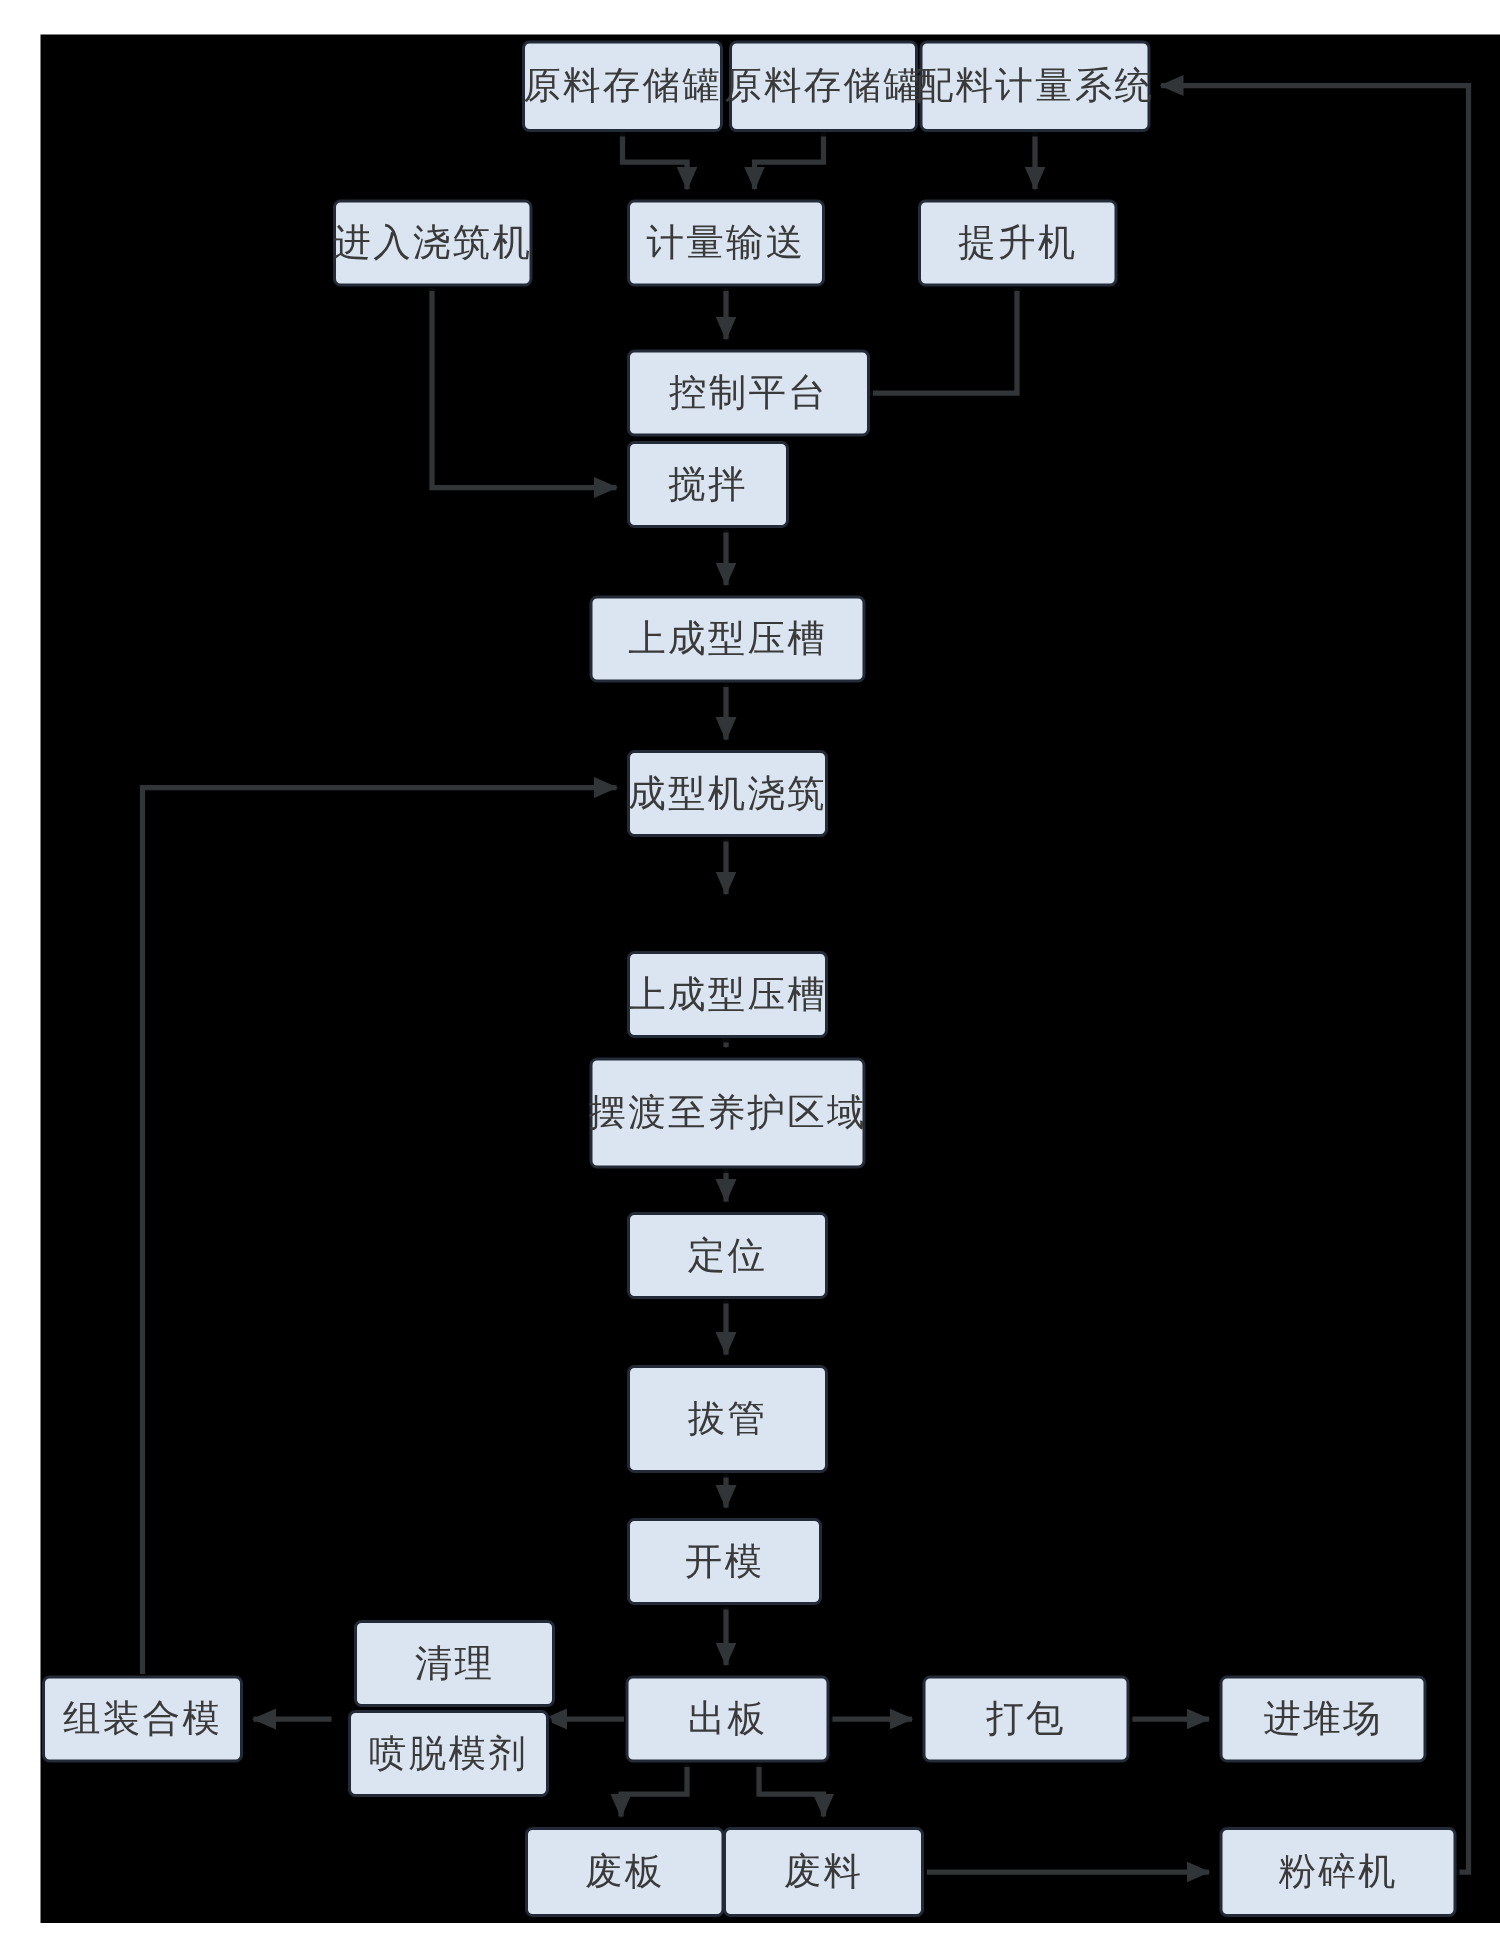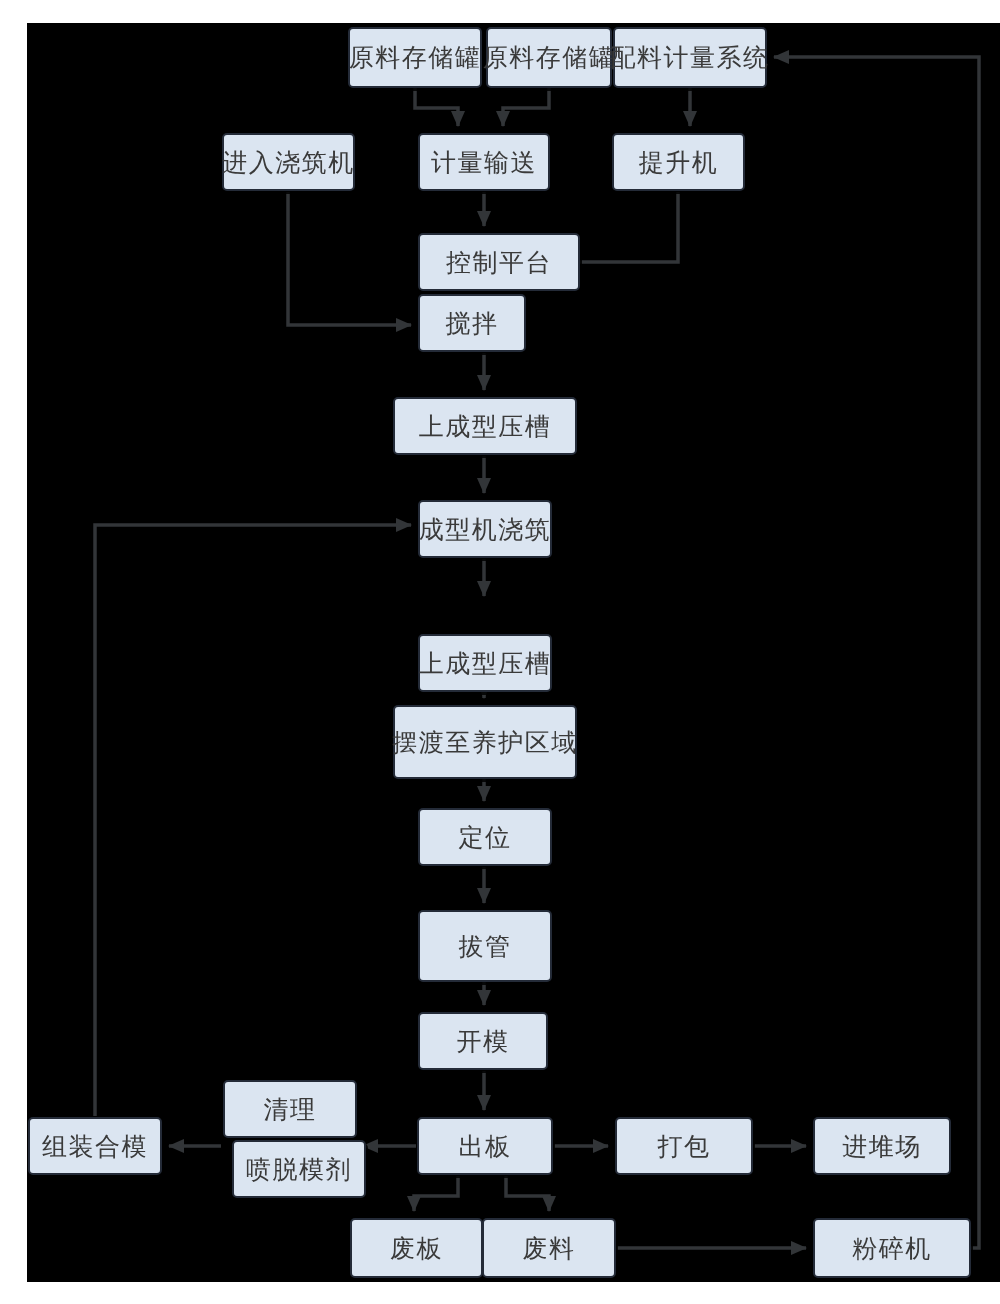--- a/index.html
+++ b/index.html
@@ -71,21 +71,21 @@
 <div class="node" style="left:612px;top:133px;width:133px;height:58px">提升机</div>
 <div class="node" style="left:418px;top:233px;width:162px;height:58px">控制平台</div>
 <div class="node" style="left:418px;top:294px;width:108px;height:58px">搅拌</div>
 <div class="node" style="left:393px;top:397px;width:184px;height:58px">上成型压槽</div>
 <div class="node" style="left:418px;top:500px;width:134px;height:58px">成型机浇筑</div>
 <div class="node" style="left:418px;top:634px;width:134px;height:58px">上成型压槽</div>
 <div class="node" style="left:393px;top:705px;width:184px;height:74px">摆渡至养护区域</div>
 <div class="node" style="left:418px;top:808px;width:134px;height:58px">定位</div>
 <div class="node" style="left:418px;top:910px;width:134px;height:72px">拔管</div>
 <div class="node" style="left:418px;top:1012px;width:130px;height:58px">开模</div>
-<div class="node" style="left:223px;top:1080px;width:134px;height:58px">清理</div>
+<div class="node" style="left:236px;top:1080px;width:134px;height:58px">清理</div>
 <div class="node" style="left:232px;top:1140px;width:134px;height:58px">喷脱模剂</div>
 <div class="node" style="left:28px;top:1117px;width:134px;height:58px">组装合模</div>
 <div class="node" style="left:417px;top:1117px;width:136px;height:58px">出板</div>
 <div class="node" style="left:615px;top:1117px;width:138px;height:58px">打包</div>
 <div class="node" style="left:813px;top:1117px;width:138px;height:58px">进堆场</div>
 <div class="node" style="left:350px;top:1218px;width:133px;height:60px">废板</div>
 <div class="node" style="left:482px;top:1218px;width:134px;height:60px">废料</div>
 <div class="node" style="left:813px;top:1218px;width:158px;height:60px">粉碎机</div>
 
 </body></html>

